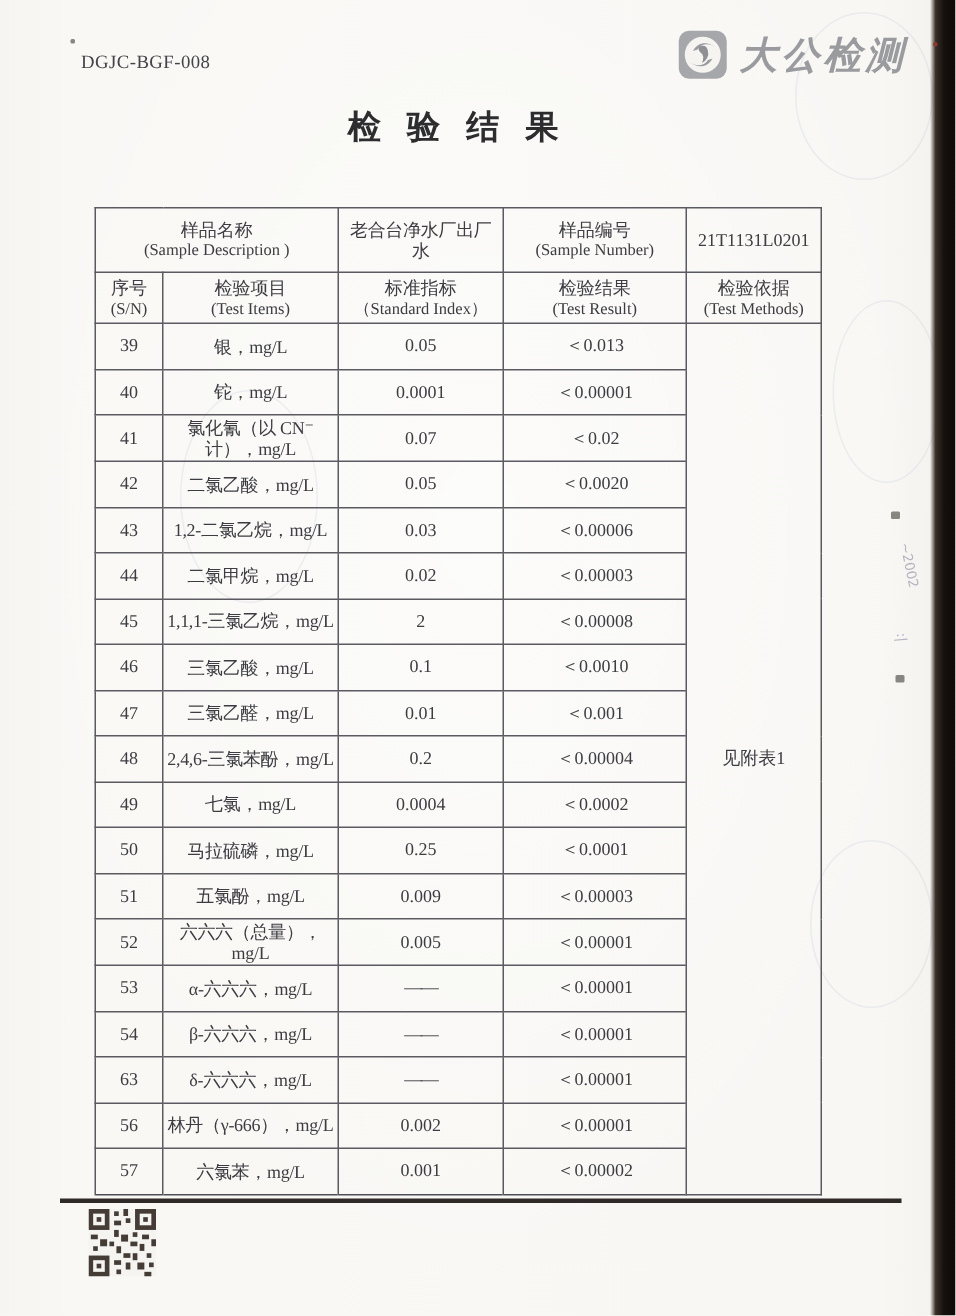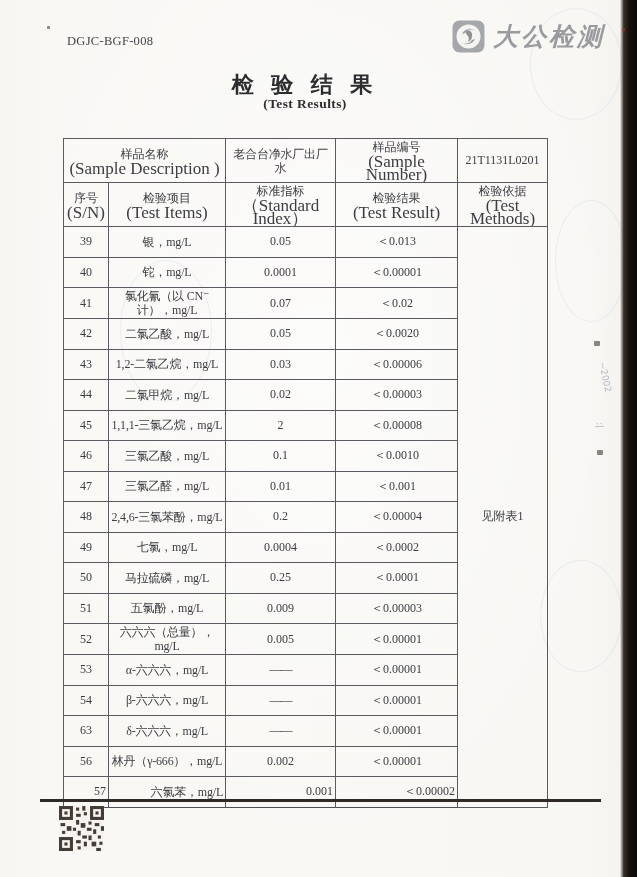--- a/index.html
+++ b/index.html
@@ -17,42 +17,42 @@
   
   .scan-edge{position:absolute;top:0;right:0;width:17px;height:877px;
     background:linear-gradient(to right, rgba(30,22,18,0) 0%, #3a2f28 22%, #15100d 55%, #0d0a08 100%);}
   .scan-edge::before{content:"";position:absolute;left:2px;top:28px;width:3px;height:3px;background:#8a3b2a;border-radius:50%;}
 
   
   .wm{position:absolute;border:1px solid rgba(140,155,195,.13);border-radius:50%;}
   .pencil{position:absolute;color:#7d7f96;opacity:.55;font-size:9px;font-family:"DejaVu Sans",sans-serif;}
   .speck{position:absolute;background:#5a554f;opacity:.7;border-radius:1px;}
 
-  .doc-code{position:absolute;left:67px;top:34px;font-size:12.5px;letter-spacing:.3px;color:#43434a;}
+  .doc-code{position:absolute;left:54px;top:34px;font-size:12.5px;letter-spacing:.3px;color:#43434a;}
 
   .logo{position:absolute;left:452px;top:20px;display:flex;align-items:flex-start;gap:8px;}
   .logo-text{font-size:25px;font-weight:bold;color:#9a9b9f;letter-spacing:3px;font-style:italic;}
 
   .title{position:absolute;left:0;width:610px;top:70px;text-align:center;
     font-size:22px;font-weight:bold;letter-spacing:6px;color:#2d2d30;}
   .subtitle{position:absolute;left:0;width:610px;top:96px;text-align:center;
     font-size:13.5px;font-weight:bold;color:#2d2d30;letter-spacing:.4px;}
   .report-line{position:absolute;left:58px;top:112px;font-size:13.2px;color:#38383d;letter-spacing:.2px;}
 
   table.results{position:absolute;left:63px;top:138px;width:484px;
     border-collapse:collapse;table-layout:fixed;
     border:1.6px solid #4e4e55;}
   table.results td{border:1px solid #5a5a60;text-align:center;vertical-align:middle;
     font-size:12px;color:#3c3c42;padding:1px 2px;overflow:hidden;}
   thead tr.h1 td{height:40px;}
   thead tr.h2 td{height:31px;line-height:14px;}
-  thead .en{font-size:17px;display:block;line-height:13px;}
+  thead .en{font-size:11px;display:block;line-height:13px;}
   thead .cn{display:block;line-height:15px;}
   tbody td{height:27.5px;border-bottom:1px dotted #9a9aa2;}
-  tbody tr:last-child td{border-bottom:none;text-align:right;}
+  tbody tr:last-child td{border-bottom:none;}
   td.c-item{font-size:11.5px;letter-spacing:-.2px;line-height:14px;}
   td.c-std, td.c-res{font-size:12px;}
   td.c-method{font-size:12px;border-bottom:none;}
   .dash{letter-spacing:-1px;}
 
   .footer-rule{position:absolute;left:40px;top:799px;width:561px;height:3px;background:#2f2a27;}
   .qr{position:absolute;left:59px;top:806px;width:45px;height:45px;}
   .footer-text{position:absolute;left:112px;top:809px;
     font-family:"DejaVu Sans","Liberation Sans",sans-serif;font-weight:bold;
     font-size:11px;line-height:15px;color:#8a7d74;letter-spacing:.5px;}
@@ -79,21 +79,20 @@
       <rect x="0.5" y="0.5" width="32" height="32" rx="7" fill="#a6a7ab"></rect>
       <circle cx="16.5" cy="16.5" r="12" fill="#f5f4f1"></circle>
       <path d="M10 14 A9 9 0 0 1 25 12 A7.5 7.5 0 0 0 13 13 Z" fill="#9a9b9f"></path>
       <path d="M23 19 A9 9 0 0 1 8 21 A7.5 7.5 0 0 0 20 20 Z" fill="#9a9b9f"></path>
       <path d="M14 11 q5 -2 6 3 q1 5 -4 8 q2 -5 -1 -7 q-2 -2 -1 -4z" fill="#8f9094"></path>
     </svg>
     <span class="logo-text">大公检测</span>
   </div>
 
   <div class="title">检 验 结 果</div>
-  <div class="subtitle">(Test Results)</div>
 
   <table class="results">
     <colgroup>
       <col style="width:45px">
         <col style="width:117px">
         <col style="width:110px">
       <col style="width:122px">
         <col style="width:90px">
     </colgroup>
     <thead>

